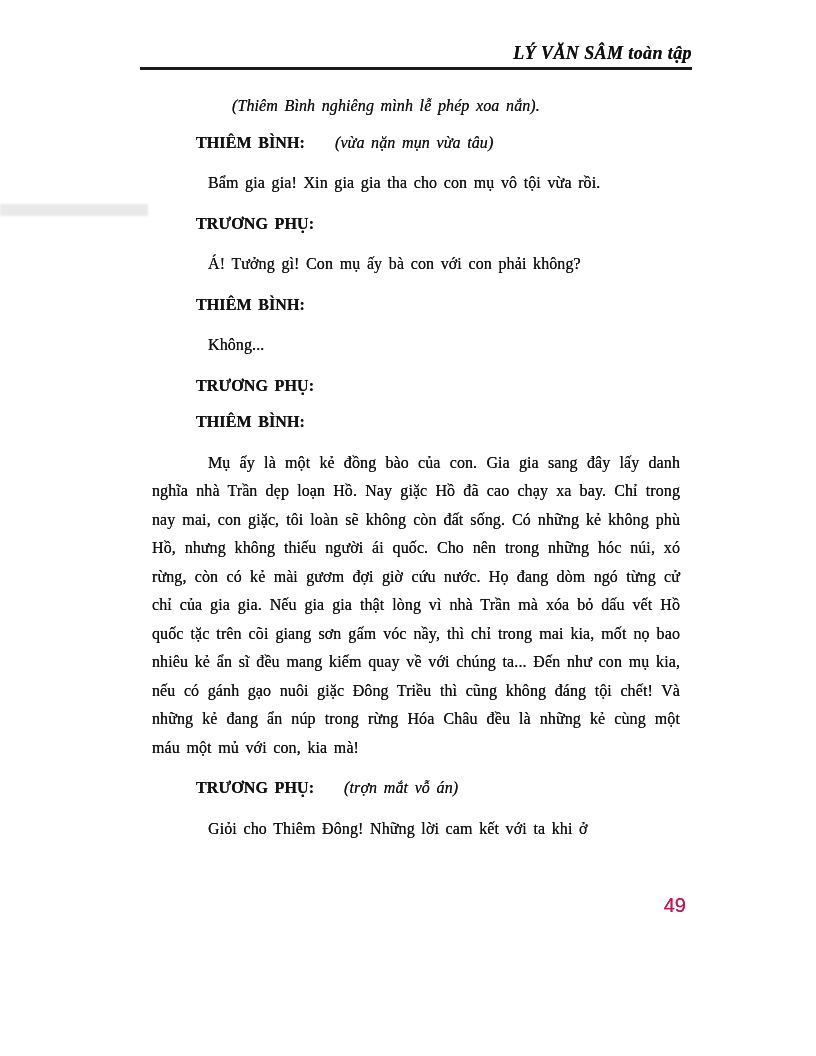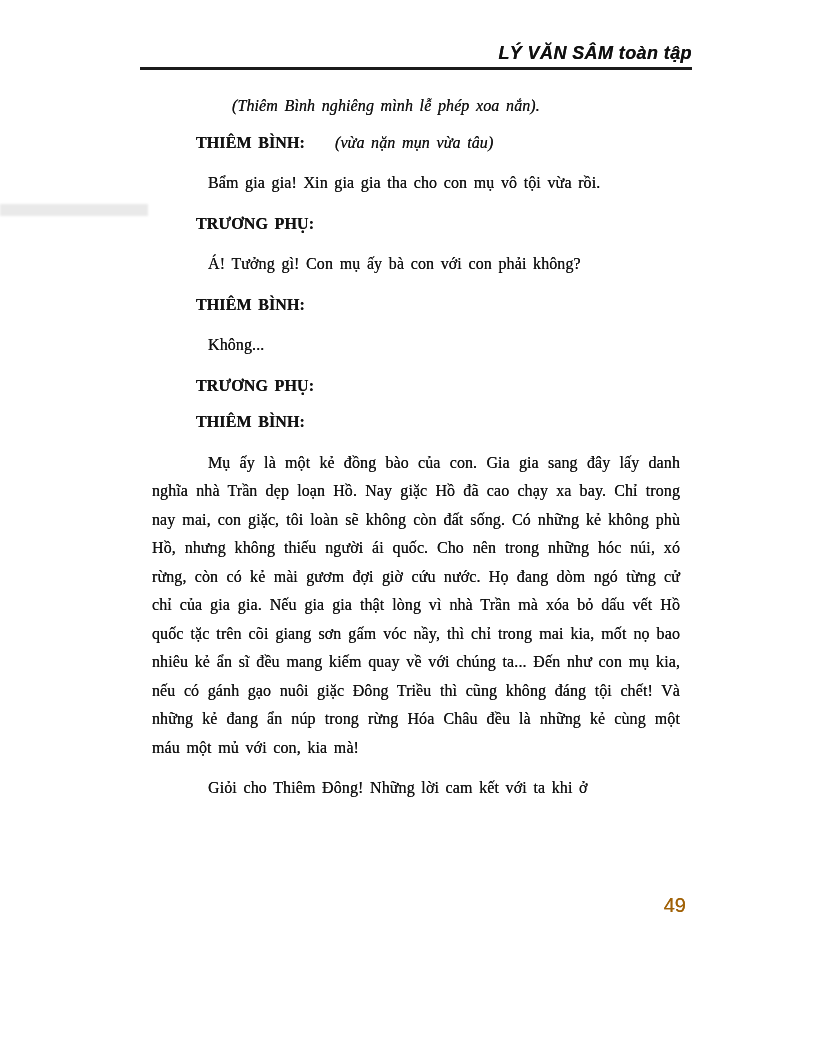--- a/index.html
+++ b/index.html
@@ -21,21 +21,21 @@
   
   .running-head {
     position: absolute;
     top: 42px;
     left: 140px;
     width: 552px;
     text-align: right;
     line-height: 22px;
     padding-bottom: 3px;
     border-bottom: 3px solid #1b1b1b;
-    font-family: Liberation Sans, sans-serif;
+    font-family: Liberation Serif, serif;
     font-style: italic;
     font-weight: 600;
     font-size: 18px;
     letter-spacing: 0.4px;
     color: #111111;
   }
 
   
   .text-block {
     position: absolute;
@@ -70,21 +70,21 @@
     text-indent: 56px;
     text-align: justify;
   }
 
   .page-number {
     position: absolute;
     top: 894px;
     right: 130px;
     font-family: "Liberation Sans", "DejaVu Sans", sans-serif;
     font-size: 20px;
-    color: #a16207;
+    color: #be185d;
   }
 
   
   .scan-band {
     position: absolute;
     left: 0;
     top: 204px;
     width: 148px;
     height: 12px;
     background: #e9e9e9;
@@ -119,20 +119,21 @@
 
     <p class="dialogue">Không...</p>
 
     <p class="speaker"><span>TRƯƠNG PHỤ:</span></p>
 
 
     <p class="speaker"><span>THIÊM BÌNH:</span></p>
 
     <p class="dialogue">Mụ ấy là một kẻ đồng bào của con. Gia gia sang đây lấy danh nghĩa nhà Trần dẹp loạn Hồ. Nay giặc Hồ đã cao chạy xa bay. Chỉ trong nay mai, con giặc, tôi loàn sẽ không còn đất sống. Có những kẻ không phù Hồ, nhưng không thiếu người ái quốc. Cho nên trong những hóc núi, xó rừng, còn có kẻ mài gươm đợi giờ cứu nước. Họ đang dòm ngó từng cử chỉ của gia gia. Nếu gia gia thật lòng vì nhà Trần mà xóa bỏ dấu vết Hồ quốc tặc trên cõi giang sơn gấm vóc nầy, thì chỉ trong mai kia, mốt nọ bao nhiêu kẻ ẩn sĩ đều mang kiếm quay về với chúng ta... Đến như con mụ kia, nếu có gánh gạo nuôi giặc Đông Triều thì cũng không đáng tội chết! Và những kẻ đang ẩn núp trong rừng Hóa Châu đều là những kẻ cùng một máu một mủ với con, kia mà!</p>
 
+    <p class="speaker"><span>TRƯƠNG PHỤ:</span><span class="inline-direction">(trợn mắt vỗ án)</span></p>
 
     <p class="dialogue">Giỏi cho Thiêm Đông! Những lời cam kết với ta khi ở</p>
 
   </main>
 
   <div class="page-number">49</div>
 
 </div>
 
 </body></html>

